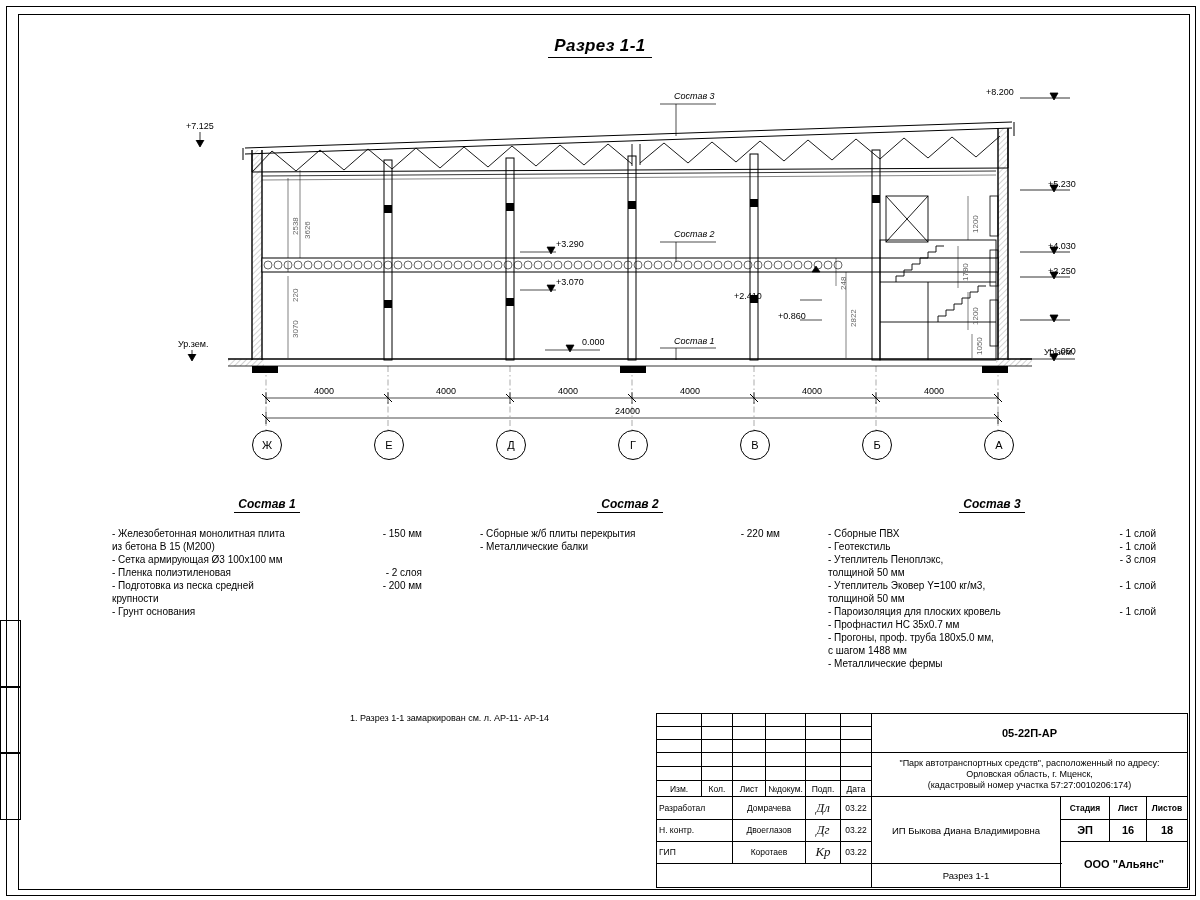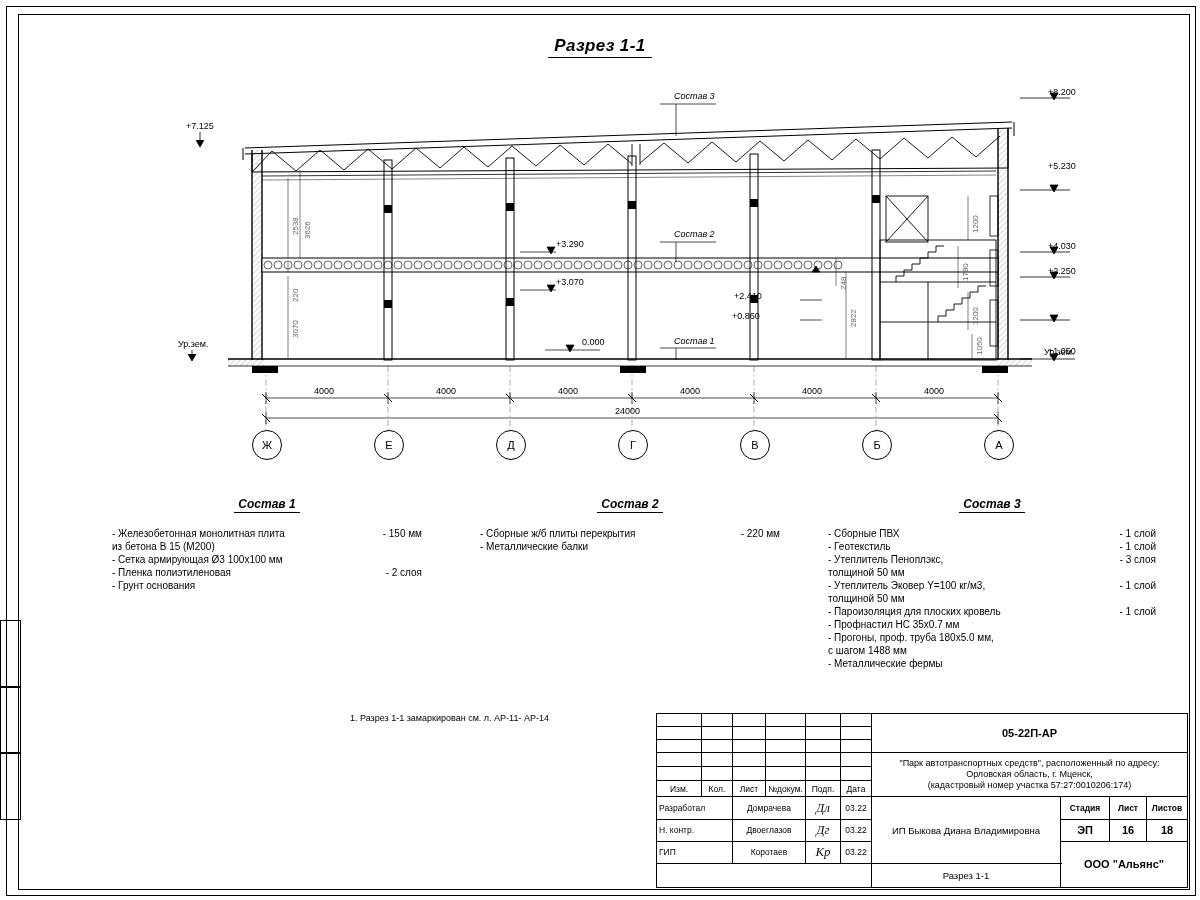--- a/index.html
+++ b/index.html
@@ -318,32 +318,32 @@
       <line x1="676" y1="242" x2="676" y2="262"></line>
       <line x1="660" y1="242" x2="716" y2="242"></line>
       <line x1="676" y1="348" x2="676" y2="360"></line>
       <line x1="660" y1="348" x2="716" y2="348"></line>
     </g>
   </svg>
 
   <div class="lbl" style="left:186px;top:121px;">+7.125</div>
   <div class="lbl" style="left:178px;top:339px;">Ур.зем.</div>
 
-  <div class="lbl" style="left:1048px;top:87px;">+8.200</div>
-  <div class="lbl" style="left:1048px;top:161px;">+5.230</div>
+  <div class="lbl" style="left:986px;top:87px;">+8.200</div>
+  <div class="lbl" style="left:1048px;top:179px;">+5.230</div>
   <div class="lbl" style="left:1048px;top:241px;">+4.030</div>
   <div class="lbl" style="left:1048px;top:266px;">+2.250</div>
   <div class="lbl" style="left:1048px;top:309px;margin-top:37px;">+1.050</div>
   <div class="lbl" style="left:1044px;top:347px;">Ур.зем.</div>
 
   <div class="lbl" style="left:556px;top:239px;">+3.290</div>
   <div class="lbl" style="left:556px;top:277px;">+3.070</div>
   <div class="lbl" style="left:582px;top:337px;">0.000</div>
   <div class="lbl" style="left:734px;top:291px;">+2.410</div>
-  <div class="lbl" style="left:732px;top:311px;text-align:center;">+0.860</div>
+  <div class="lbl" style="left:778px;top:311px;text-align:center;">+0.860</div>
 
   <div class="vlbl" style="left:291px;top:235px;">2538</div>
   <div class="vlbl" style="left:303px;top:239px;">3626</div>
   <div class="vlbl" style="left:291px;top:302px;">220</div>
   <div class="vlbl" style="left:291px;top:338px;">3070</div>
   <div class="vlbl" style="left:971px;top:233px;">1200</div>
   <div class="vlbl" style="left:961px;top:281px;">1780</div>
   <div class="vlbl" style="left:971px;top:325px;">1200</div>
   <div class="vlbl" style="left:975px;top:355px;">1050</div>
   <div class="vlbl" style="left:849px;top:327px;">2822</div>
@@ -390,20 +390,25 @@
   из бетона В 15 (М200)</div>
         <div class="v">- 150 мм</div>
       </div>
     <div class="crow">
         <div class="t">- Сетка армирующая Ø3 100х100 мм</div>
         <div class="v"></div>
       </div>
     <div class="crow">
         <div class="t">- Пленка полиэтиленовая</div>
         <div class="v">- 2 слоя</div>
+      </div>
+    <div class="crow">
+        <div class="t">- Подготовка из песка средней
+  крупности</div>
+        <div class="v">- 200 мм</div>
       </div>
     <div class="crow">
         <div class="t">- Грунт основания</div>
         <div class="v"></div>
       </div>
   </div>
 
   <div class="comp" style="left:480px;top:498px;width:300px;">
     <h4><span>Состав 2</span></h4>
     <div class="crow">

